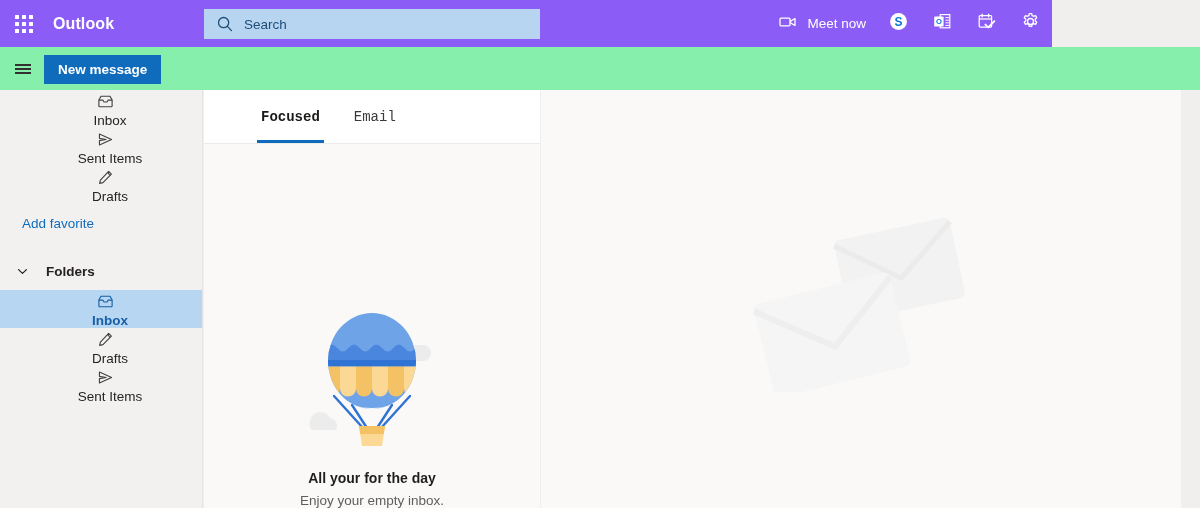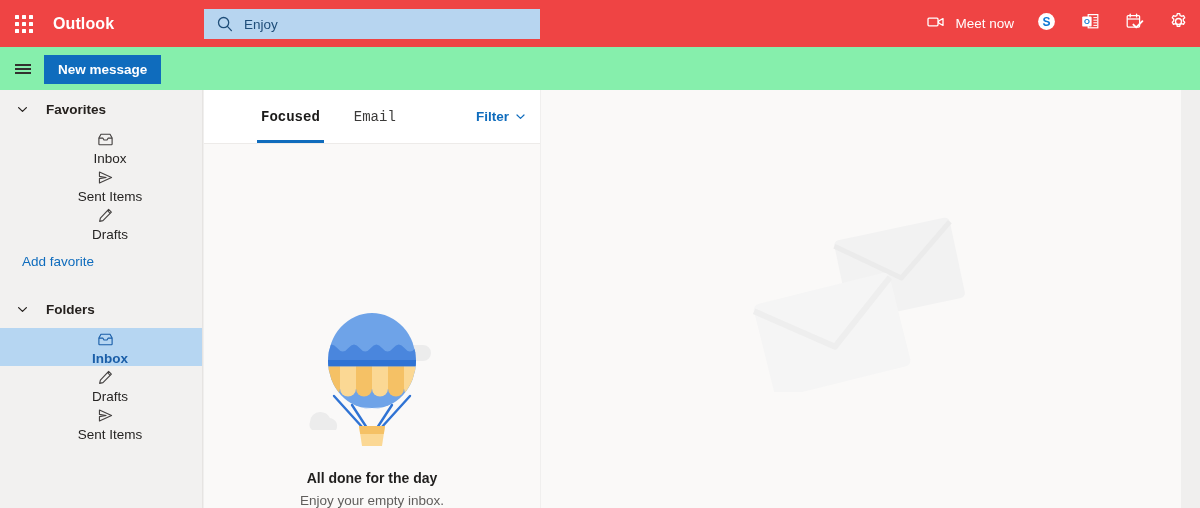--- a/index.html
+++ b/index.html
@@ -13,22 +13,22 @@
 
   #app {
     position: relative;
     width: 1200px; height: 508px;
     background: #f0efee;
   }
 
   
   .header {
     position: absolute; top: 0; left: 0;
-    width: 1200px; height: 47px;
-    background: #ef4444;
+    width: 1052px; height: 47px;
+    background: #8b5cf6;
     display: flex; align-items: center;
   }
   .waffle {
     width: 48px; height: 47px;
     display: flex; align-items: center; justify-content: center;
     cursor: pointer;
   }
   .waffle-grid {
     display: grid;
     grid-template-columns: repeat(3, 4px);
@@ -241,21 +241,21 @@
 
     <div class="brand">Outlook</div>
 
     <div class="searchbox">
       <span class="search-icon">
         <svg width="18" height="18" viewBox="0 0 18 18">
           <circle cx="7.6" cy="7.6" r="5.1" fill="none" stroke="#1f4e79" stroke-width="1.3"></circle>
           <line x1="11.4" y1="11.4" x2="15.4" y2="15.6" stroke="#1f4e79" stroke-width="1.3" stroke-linecap="round"></line>
         </svg>
       </span>
-      <span class="search-text" title="Search">Enjoy</span>
+      <span class="search-text" title="Search">Search</span>
     </div>
 
     <div class="header-right">
 
       <div class="hdr-btn meet-now">
         <span>
           <svg width="20" height="20" viewBox="0 0 20 20">
             <rect x="2" y="6.2" width="10" height="7.6" rx="1" fill="none" stroke="#ffffff" stroke-width="1.3"></rect>
             <path d="M12.6 9 L17 6.6 L17 13.4 L12.6 11 Z" fill="none" stroke="#ffffff" stroke-width="1.3" stroke-linejoin="round"></path>
           </svg>
@@ -316,28 +316,20 @@
           <span></span>
           <span></span>
           <span></span>
         </div>
     </div>
     <button class="newmsg">New message</button>
   </div>
 
   <div class="sidebar">
 
-    <div class="grp-header">
-      <span class="chev">
-        <svg width="13" height="13" viewBox="0 0 13 13">
-          <path d="M2.6 4.6 L6.5 8.4 L10.4 4.6" fill="none" stroke="#25211e" stroke-width="1.25" stroke-linecap="round" stroke-linejoin="round"></path>
-        </svg>
-      </span>
-      <span class="grp-title">Favorites</span>
-    </div>
 
     <div class="nav-item">
       <span class="nicon">
         <svg width="17" height="17" viewBox="0 0 18 18">
           <path d="M2 7.4 L4.2 3.4 L13.8 3.4 L16 7.4 L16 13.8 C16 14.2 15.7 14.5 15.3 14.5 L2.7 14.5 C2.3 14.5 2 14.2 2 13.8 Z" fill="none" stroke="currentColor" stroke-width="1.2" stroke-linejoin="round"></path>
           <path d="M2 7.6 L6.3 7.6 L7.4 9.5 L10.6 9.5 L11.7 7.6 L16 7.6" fill="none" stroke="currentColor" stroke-width="1.2" stroke-linejoin="round"></path>
         </svg>
       </span>
       <span class="nlabel">Inbox</span>
     </div>
@@ -404,28 +396,20 @@
       <span class="nlabel">Sent Items</span>
     </div>
 
   </div>
 
   <div class="listpane">
 
     <div class="listhead">
       <div class="tab active" id="tab-focused">Focused</div>
       <div class="tab" id="tab-other">Email</div>
-      <div class="filter">
-        <span>Filter</span>
-        <span class="fchev">
-          <svg width="11" height="11" viewBox="0 0 11 11">
-            <path d="M2 4 L5.5 7.4 L9 4" fill="none" stroke="#0f6cbd" stroke-width="1.2" stroke-linecap="round" stroke-linejoin="round"></path>
-          </svg>
-        </span>
-      </div>
     </div>
 
     <div class="empty">
       <div class="balloon-wrap">
         <svg width="132" height="148" viewBox="0 0 132 148">
 
           <path d="M96 30 a11 11 0 0 1 11 11 h10 a8 8 0 0 1 0 16 H92 a10 10 0 0 1 0-20 a11 11 0 0 1 4-7z" fill="#ececec"></path>
           <path d="M4 118 a10 10 0 0 1 10-10 a11 11 0 0 1 10 6 a8 8 0 0 1 6 12 H6 a7 7 0 0 1-2-8z" fill="#ececec"></path>
 
           <defs>
@@ -462,21 +446,21 @@
             <line x1="28" y1="92" x2="57" y2="124"></line>
             <line x1="46" y1="101" x2="61" y2="124"></line>
             <line x1="86" y1="101" x2="71" y2="124"></line>
             <line x1="104" y1="92" x2="75" y2="124"></line>
           </g>
 
           <path d="M53 122 h26 l-3 20 h-20 z" fill="#fbd894"></path>
           <path d="M53 122 h26 l-1.2 8 h-23.6 z" fill="#f5c165"></path>
         </svg>
       </div>
-      <div class="empty-title">All done for the day</div>
+      <div class="empty-title">All your for the day</div>
       <div class="empty-sub">Enjoy your empty inbox.</div>
     </div>
 
   </div>
 
   <div class="readpane">
     <div class="envelopes">
       <svg width="240" height="190" viewBox="0 0 240 190">
 
         <g transform="rotate(-12 150 70)">

